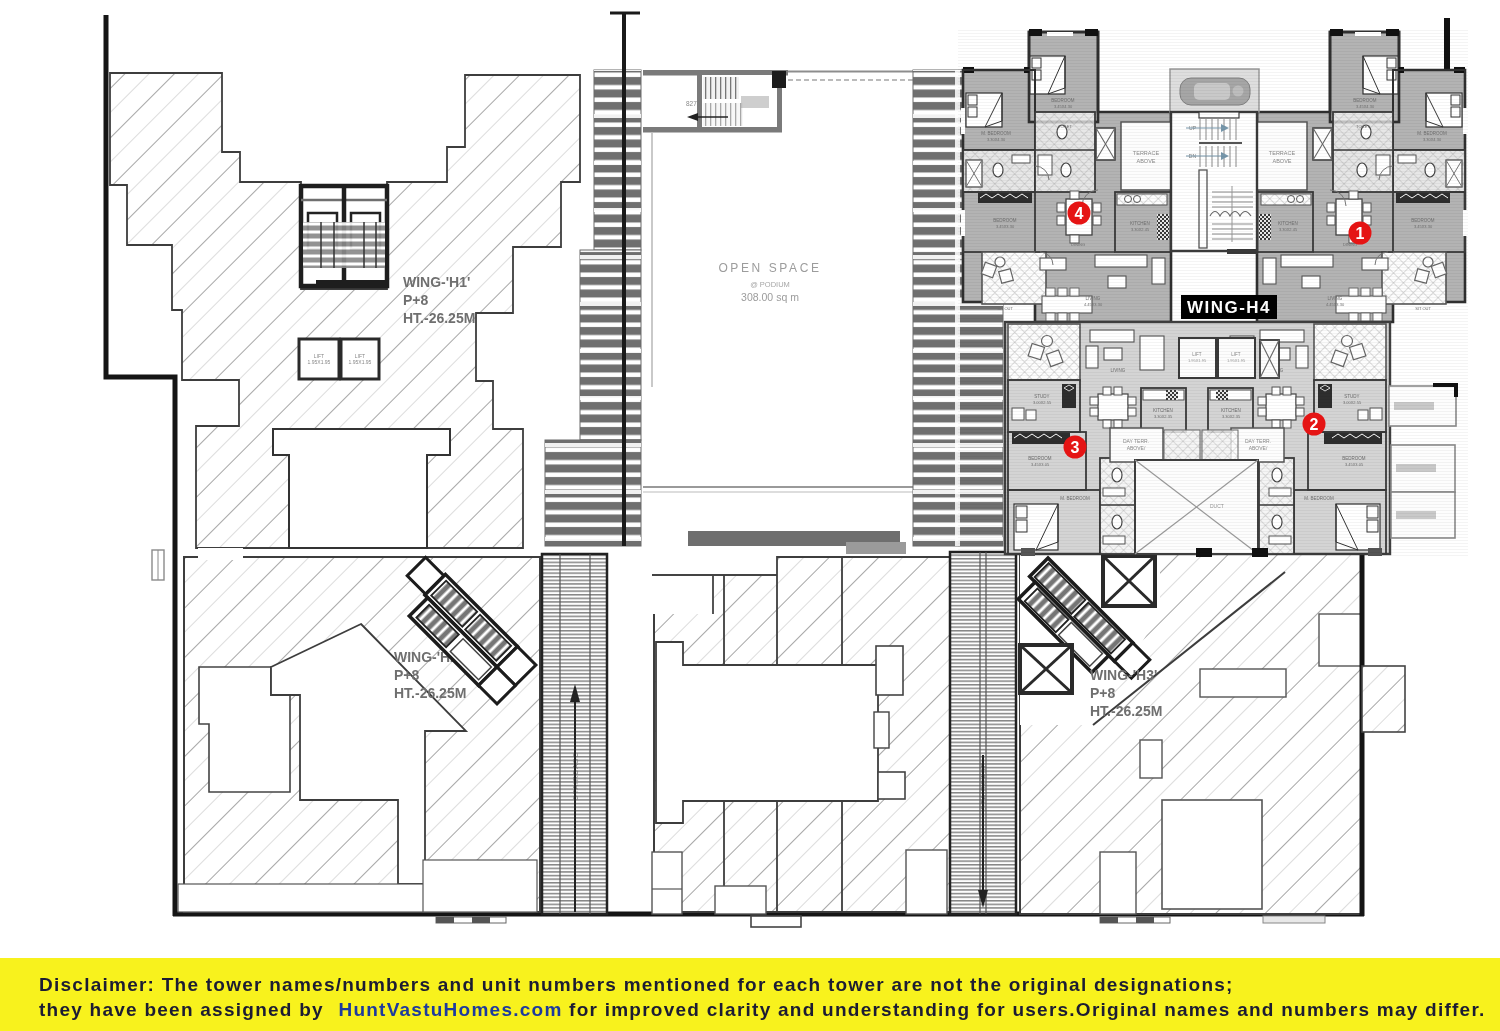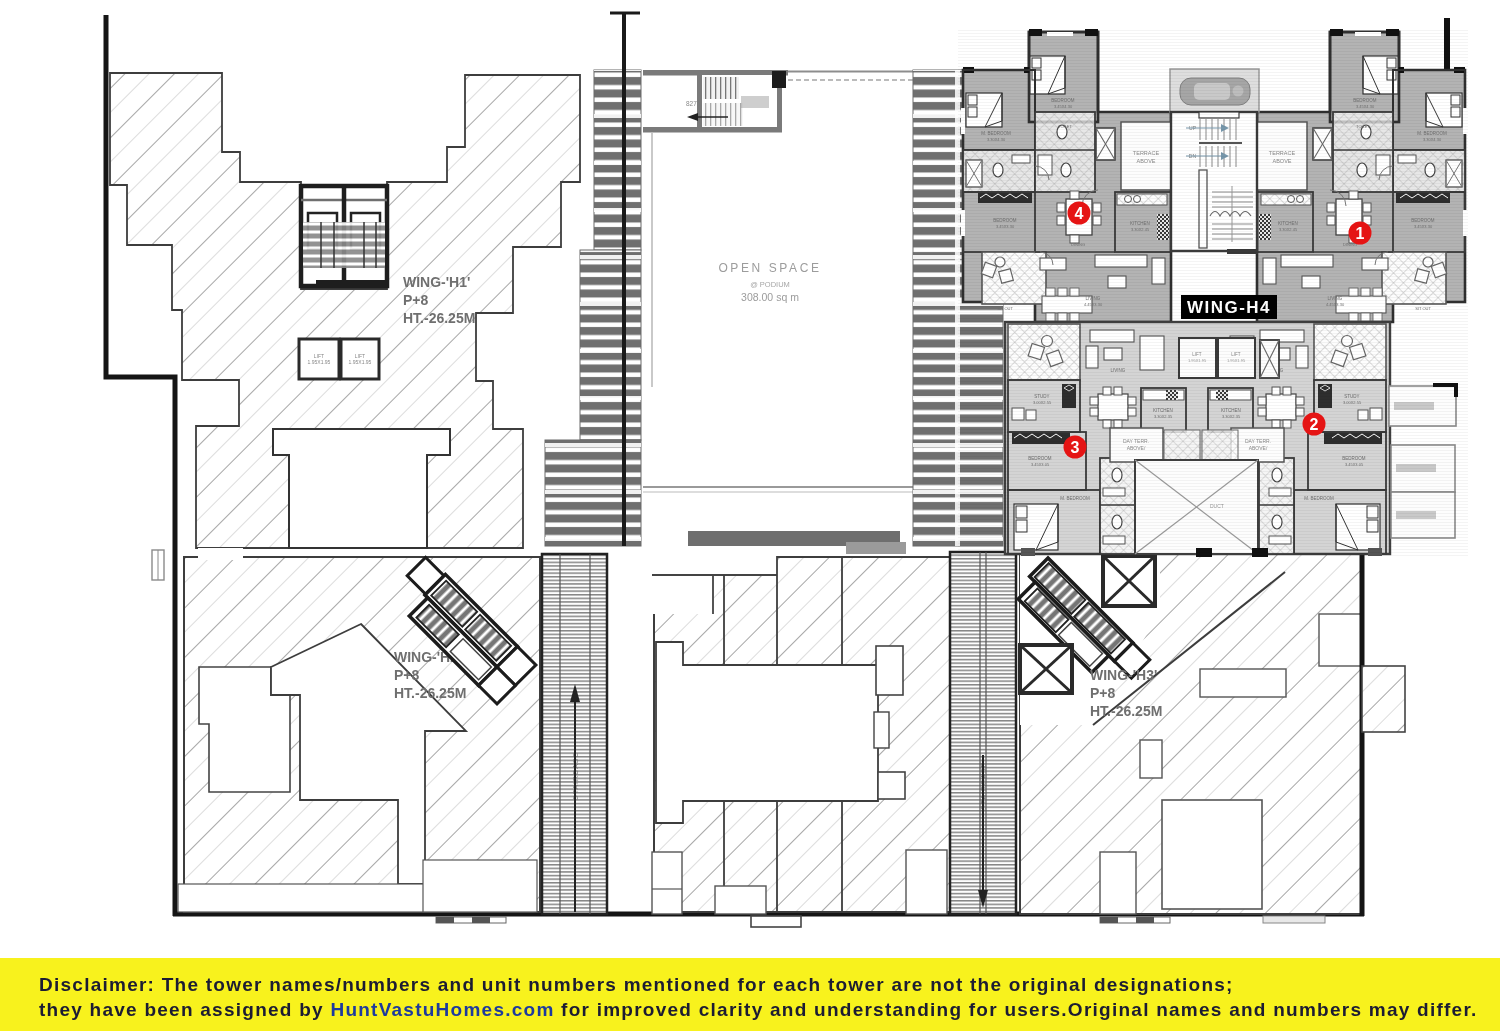--- a/index.html
+++ b/index.html
@@ -1,21 +1,21 @@
 <!DOCTYPE html>
 <html><head>
 <meta charset="utf-8">
 <style>
   html,body{margin:0;padding:0;background:#fff;width:1500px;height:1031px;overflow:hidden;}
   *{font-family:"Liberation Sans", sans-serif;}
   #wrap{position:relative;width:1500px;height:1031px;background:#fff;}
   svg{position:absolute;top:0;left:0;}
   #bar{position:absolute;left:0;top:958px;width:1500px;height:73px;background:#f8f21d;padding-left:16px;}
   #bar .txt{padding:14px 0 0 23px;font-size:19px;font-weight:bold;color:#1c1c33;letter-spacing:1.25px;line-height:25px;}
-  #bar a{color:#1d3a9e;text-decoration:none;}
+  #bar a{color:#1d3a9e;text-decoration:none;margin-left:8px;}
 </style>
 </head>
 <body>
 <div id="wrap">
 <svg width="1500" height="958" viewBox="0 0 1500 958">
 <defs>
 <pattern id="hatch" width="35" height="35" patternUnits="userSpaceOnUse" patternTransform="rotate(45)">
   <rect width="35" height="35" fill="#ffffff"></rect>
   <line x1="0" y1="0" x2="0" y2="35" stroke="#8f8f8f" stroke-width="1.6"></line>
   <line x1="17.5" y1="0" x2="17.5" y2="35" stroke="#dcdcdc" stroke-width="1"></line>

